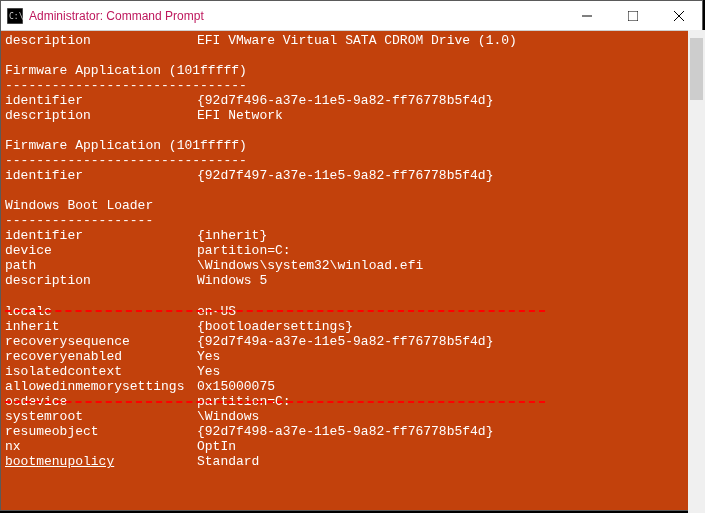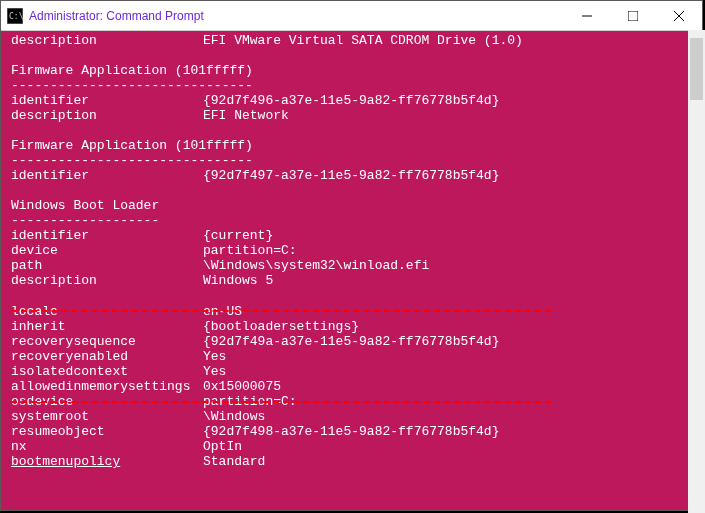--- a/index.html
+++ b/index.html
@@ -30,40 +30,40 @@
     .titlebar-icon {
       width: 16px;
       height: 16px;
       display: inline-flex;
       margin-right: 6px;
       align-items: center;
       justify-content: center;
     }
     .titlebar-title {
       font-size: 12px;
-      color: #6d28d9;
+      color: #be185d;
       flex: 1;
     }
     .winbtn {
       width: 46px;
       height: 30px;
       display: flex;
       align-items: center;
       justify-content: center;
       cursor: pointer;
     }
     .winbtn svg { width: 10px; height: 10px; }
     .console {
       flex: 1;
-      background: #be185d;
+      background: #c2410c;
       color: #fff;
       font-family: Consolas, 'Courier New', monospace;
       font-size: 13px;
       line-height: 15px;
-      padding: 2px 10px;
+      padding: 2px 4px;
       overflow: hidden;
       position: relative;
     }
     .scrollbar {
       position: absolute;
       right: 0;
       top: 30px;
       bottom: 0;
       width: 17px;
       background: #f0f0f0;
@@ -139,21 +139,21 @@
       <div class="row">-------------------------------</div>
       <div class="row"><span style="display:inline-block;width:192px;">identifier</span><span>{92d7f496-a37e-11e5-9a82-ff76778b5f4d}</span></div>
       <div class="row"><span style="display:inline-block;width:192px;">description</span><span>EFI Network</span></div>
       <div class="blank"></div>
       <div class="row">Firmware Application (101fffff)</div>
       <div class="row">-------------------------------</div>
       <div class="row"><span style="display:inline-block;width:192px;">identifier</span><span>{92d7f497-a37e-11e5-9a82-ff76778b5f4d}</span></div>
       <div class="blank"></div>
       <div class="row">Windows Boot Loader</div>
       <div class="row">-------------------</div>
-      <div class="row"><span style="display:inline-block;width:192px;">identifier</span><span>{current}</span></div>
+      <div class="row"><span style="display:inline-block;width:192px;">identifier</span><span>{inherit}</span></div>
       <div class="row"><span style="display:inline-block;width:192px;">device</span><span>partition=C:</span></div>
       <div class="row"><span style="display:inline-block;width:192px;">path</span><span>\Windows\system32\winload.efi</span></div>
       <div class="row"><span style="display:inline-block;width:192px;">description</span><span>Windows 5</span></div>
       <div class="row"><span style="display:inline-block;width:192px;margin-top:16px;">locale</span><span>en-US</span></div>
       <div class="row"><span style="display:inline-block;width:192px;">inherit</span><span>{bootloadersettings}</span></div>
       <div class="row"><span style="display:inline-block;width:192px;">recoverysequence</span><span>{92d7f49a-a37e-11e5-9a82-ff76778b5f4d}</span></div>
       <div class="row"><span style="display:inline-block;width:192px;">recoveryenabled</span><span>Yes</span></div>
       <div class="row"><span style="display:inline-block;width:192px;">isolatedcontext</span><span>Yes</span></div>
       <div class="row"><span style="display:inline-block;width:192px;">allowedinmemorysettings</span><span>0x15000075</span></div>
       <div class="row"><span style="display:inline-block;width:192px;">osdevice</span><span>partition=C:</span></div>

